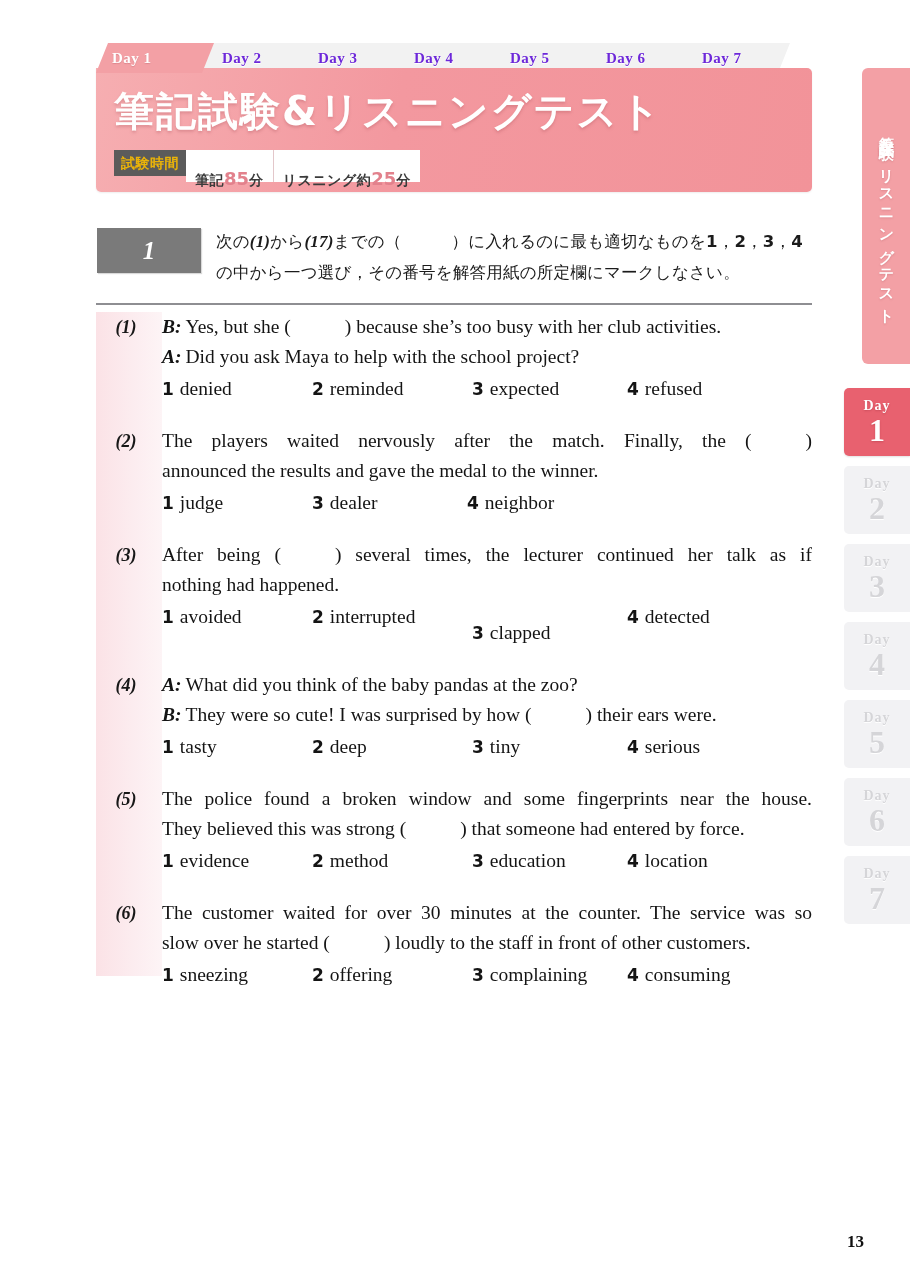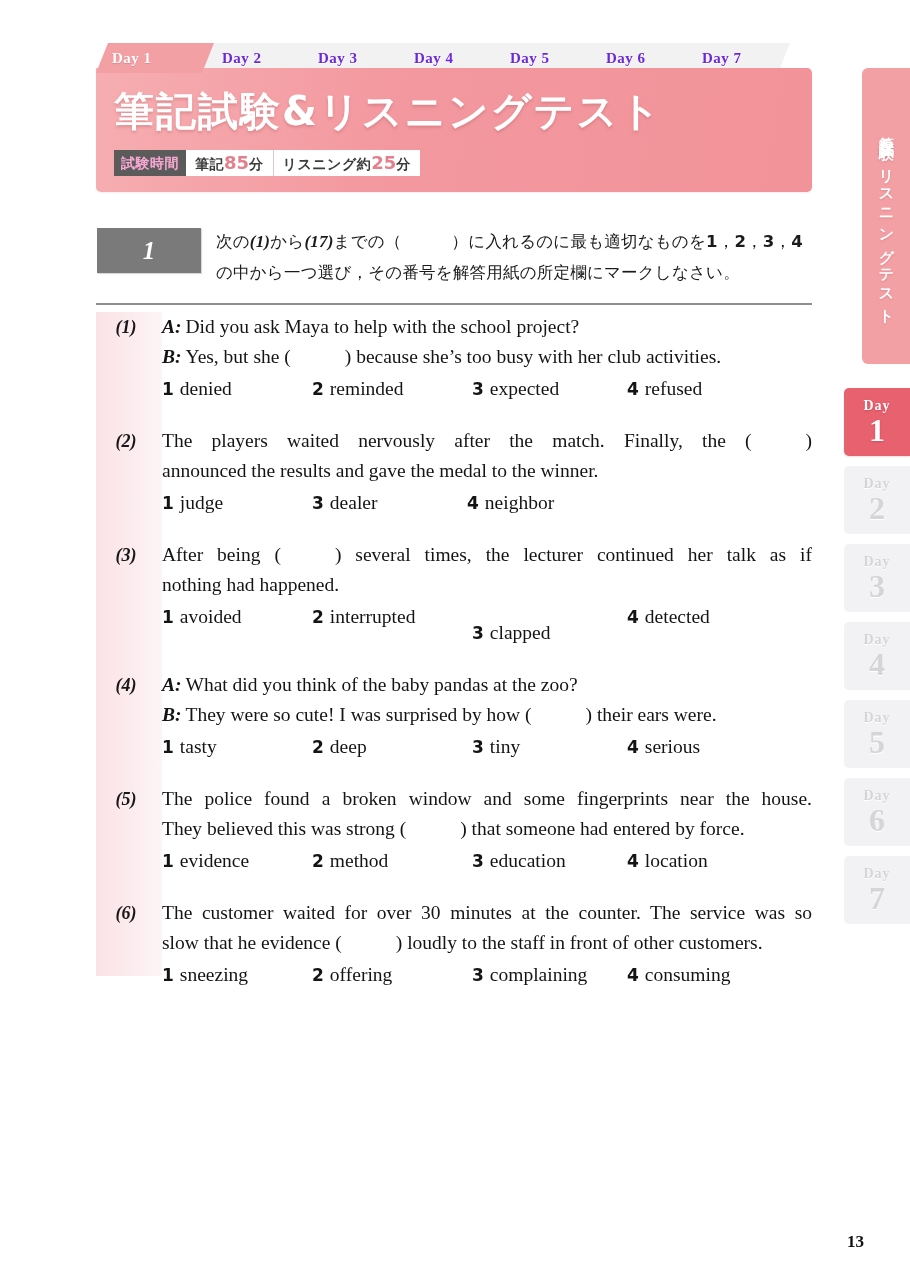--- a/index.html
+++ b/index.html
@@ -78,34 +78,34 @@
     position: absolute;
     left: 18px;
     top: 82px;
     display: flex;
     align-items: stretch;
     height: 26px;
     font-family: "DejaVu Sans", sans-serif;
   }
   .tb-label {
     background: #5b5b5b;
-    color: #f9a8d4;
+    color: #eab308;
     font-size: 14px;
     font-weight: bold;
     line-height: 26px;
     padding: 0 7px;
     letter-spacing: .5px;
   }
   .tb-cell {
     background: #ffffff;
     color: #3b3b3b;
     font-size: 14px;
     font-weight: bold;
     line-height: 26px;
-    padding: 0 9px;
+    padding: 16px 9px;
     letter-spacing: .5px;
     white-space: nowrap;
   }
   .tb-cell + .tb-cell { border-left: 1px solid #e3c7ca; }
   .tb-num {
     color: #e2818c;
     font-size: 18px;
     font-weight: bold;
     letter-spacing: 0;
   }
@@ -336,22 +336,22 @@
     <span>次の</span><i>(1)</i><span>から</span><i>(17)</i><span>までの（　　　）に入れるのに最も適切なものを</span><b>1</b><span>，</span><b>2</b><span>，</span><b>3</b><span>，</span><b>4</b><span>の中から一つ選び，その番号を解答用紙の所定欄にマークしなさい。</span>
   </div>
 
   <div class="hrule"></div>
 
   <div class="qstripe"></div>
   <div class="questions" id="qlist">
       <div class="qrow">
         <div class="qlabel">(1)</div>
         <div class="qlines">
+          <div class="qline"><span class="spk">B:</span><span>Yes, but she (</span><span class="blank"></span><span>) because she’s too busy with her club activities.</span></div>
           <div class="qline"><span class="spk">A:</span><span>Did you ask Maya to help with the school project?</span></div>
-          <div class="qline"><span class="spk">B:</span><span>Yes, but she (</span><span class="blank"></span><span>) because she’s too busy with her club activities.</span></div>
           <div class="choices">
             <div class="choice" style="width: 150px;"><span class="cnum">1</span><span>denied</span></div>
             <div class="choice" style="width: 160px;"><span class="cnum">2</span><span>reminded</span></div>
             <div class="choice" style="width: 155px;"><span class="cnum">3</span><span>expected</span></div>
             <div class="choice"><span class="cnum">4</span><span>refused</span></div>
           </div>
         </div>
       </div>
       <div class="qrow">
         <div class="qlabel">(2)</div>
@@ -401,21 +401,21 @@
             <div class="choice" style="width: 160px;"><span class="cnum">2</span><span>method</span></div>
             <div class="choice" style="width: 155px;"><span class="cnum">3</span><span>education</span></div>
             <div class="choice"><span class="cnum">4</span><span>location</span></div>
           </div>
         </div>
       </div>
       <div class="qrow">
         <div class="qlabel">(6)</div>
         <div class="qlines">
           <div class="qline justify"><span>The customer waited for over 30 minutes at the counter. The service was so</span></div>
-          <div class="qline"><span>slow that he evidence (</span><span class="blank"></span><span>) loudly to the staff in front of other customers.</span></div>
+          <div class="qline"><span>slow over he started (</span><span class="blank"></span><span>) loudly to the staff in front of other customers.</span></div>
           <div class="choices">
             <div class="choice" style="width: 150px;"><span class="cnum">1</span><span>sneezing</span></div>
             <div class="choice" style="width: 160px;"><span class="cnum">2</span><span>offering</span></div>
             <div class="choice" style="width: 155px;"><span class="cnum">3</span><span>complaining</span></div>
             <div class="choice"><span class="cnum">4</span><span>consuming</span></div>
           </div>
         </div>
       </div>
     </div>
 

